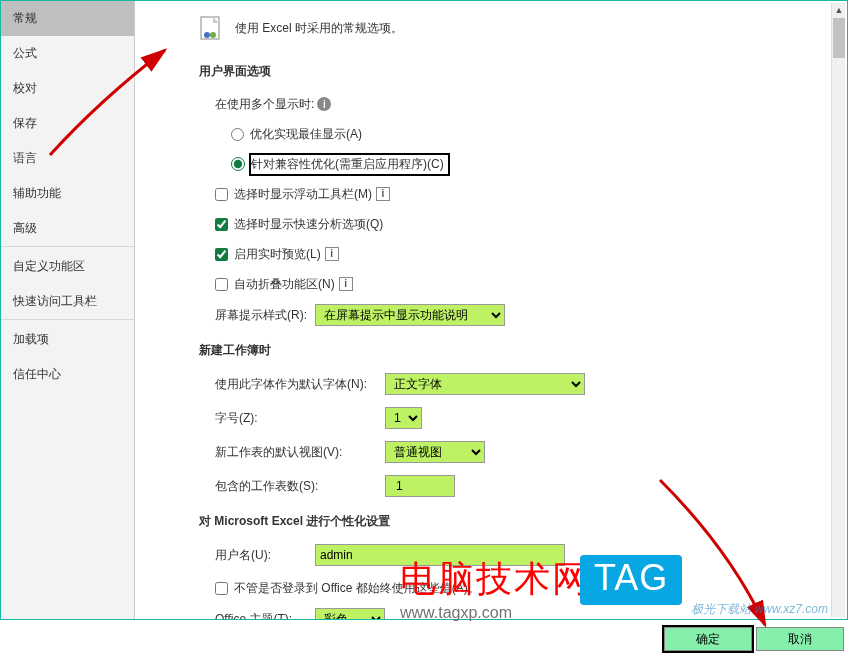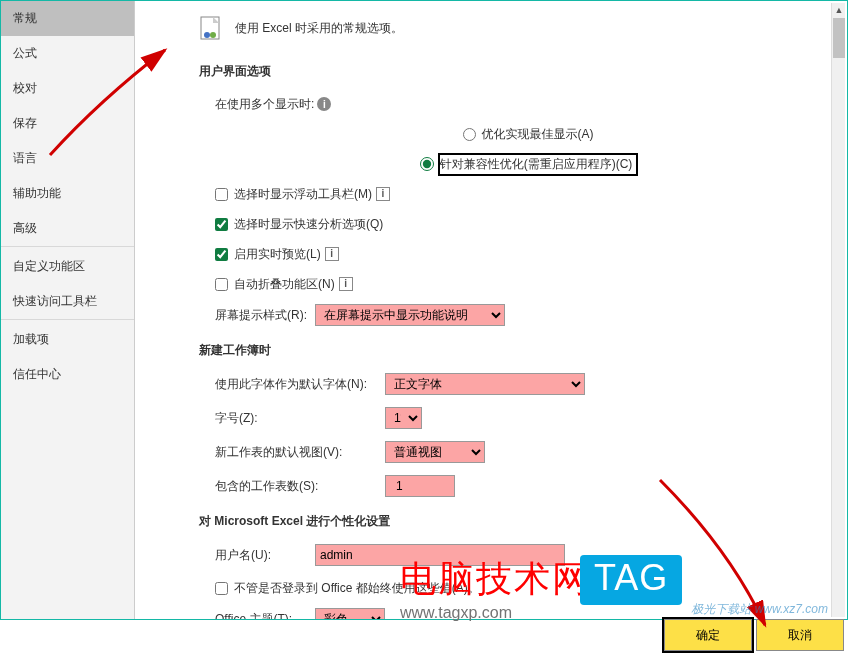--- a/index.html
+++ b/index.html
@@ -8,44 +8,44 @@
 .sidebar { width: 134px; background: #f3f3f3; border-right: 1px solid #ccc; }
 .sidebar-item { padding: 9px 12px; cursor: pointer; border-bottom: 0; color: #333; }
 .sidebar-item.selected { background: #bfbfbf; }
 .sidebar-item.separator-after { border-bottom: 1px solid #d8d8d8; margin-bottom: 2px; }
 .main { flex: 1; padding: 14px 22px 0 22px; position: relative; overflow: hidden; }
 .header-row { display: flex; align-items: center; margin-bottom: 22px; }
 .excel-icon { width: 26px; height: 26px; margin-right: 10px; position: relative; }
 .excel-icon svg { width: 26px; height: 26px; }
 .section-title { font-weight: bold; margin-bottom: 14px; color: #333; }
 .indent1 { margin-left: 16px; }
-.indent2 { margin-left: 32px; justify-content: center; }
+.indent2 { margin-left: 32px; }
 .row { display: flex; align-items: center; margin-bottom: 10px; min-height: 20px; }
 .info-icon { display: inline-flex; align-items: center; justify-content: center; width: 14px; height: 14px; border-radius: 50%; background: #888; color: #fff; font-size: 10px; font-weight: bold; margin-left: 3px; }
 input[type="radio"] { margin-right: 6px; vertical-align: middle; }
 input[type="radio"].green { accent-color: #107c41; width: 14px; height: 14px; }
 input[type="checkbox"] { margin-right: 6px; vertical-align: middle; width: 13px; height: 13px; }
 input[type="checkbox"].green { accent-color: #107c41; }
 .fakebox { outline: 2px solid #000; padding: 1px 4px 1px 0; display: inline-block; }
 .info-icon-b { display: inline-block; width: 14px; height: 14px; border: 1px solid #888; color: #555; text-align: center; line-height: 12px; font-size: 10px; font-weight: bold; margin-left: 4px; }
 .form-row { display: flex; align-items: center; margin-bottom: 12px; }
 .form-label { width: 170px; }
 .form-label-s { width: 100px; }
-select, input[type="text"] { border: 1px solid #999; padding: 2px 4px; font-size: 12px; height: 22px; background: #fca5a5; }
+select, input[type="text"] { border: 1px solid #999; padding: 2px 4px; font-size: 12px; height: 22px; background: #bef264; }
 .combo-wide { width: 200px; }
 .combo-med { width: 100px; }
 .combo-sm { width: 37px; }
 .combo-xs { width: 70px; }
 .txt-wide { width: 250px; }
 .screentip-combo { width: 190px; }
 .scrollbar { position: absolute; right: 2px; top: 2px; width: 14px; height: 614px; background: #f0f0f0; border-left: 1px solid #ddd; }
 .scrollbar-thumb { width: 12px; margin: 1px auto 0; height: 40px; background: #c2c2c2; }
 .scrollbar-arrow { width: 14px; height: 14px; text-align: center; font-size: 9px; color: #555; line-height: 14px; }
 .bottom-bar { position: absolute; bottom: 2px; right: 4px; display: flex; gap: 4px; }
-.btn { width: 88px; height: 32px; border: 1px solid #888; background: #fde047; font-size: 12px; }
+.btn { width: 88px; height: 24px; border: 1px solid #888; background: #86efac; font-size: 12px; }
 .btn.ok { outline: 2px solid #000; }
 .watermark { position: absolute; left: 400px; top: 555px; font-family: Arial, sans-serif; pointer-events: none; }
 .wm-big { font-size: 36px; font-weight: 400; color: #ff0000; letter-spacing: 2px; }
 .wm-sm { font-size: 16px; color: #737373; }
 .tag-badge { position: absolute; left: 580px; top: 555px; background: #06a7e2; color: #fff; font-family: Arial Black, sans-serif; font-size: 36px; font-weight: 400; padding: 2px 14px 6px 14px; border-radius: 4px; letter-spacing: 1px; pointer-events: none; }
 .wm-dl { position: absolute; right: 20px; bottom: 35px; color: #2c88c4; font-size: 12px; font-style: italic; opacity: 0.6; pointer-events: none; }
 .arrow-red { position: absolute; pointer-events: none; }
 .arrow-red svg { overflow: visible; }
 </style>
 </head>

